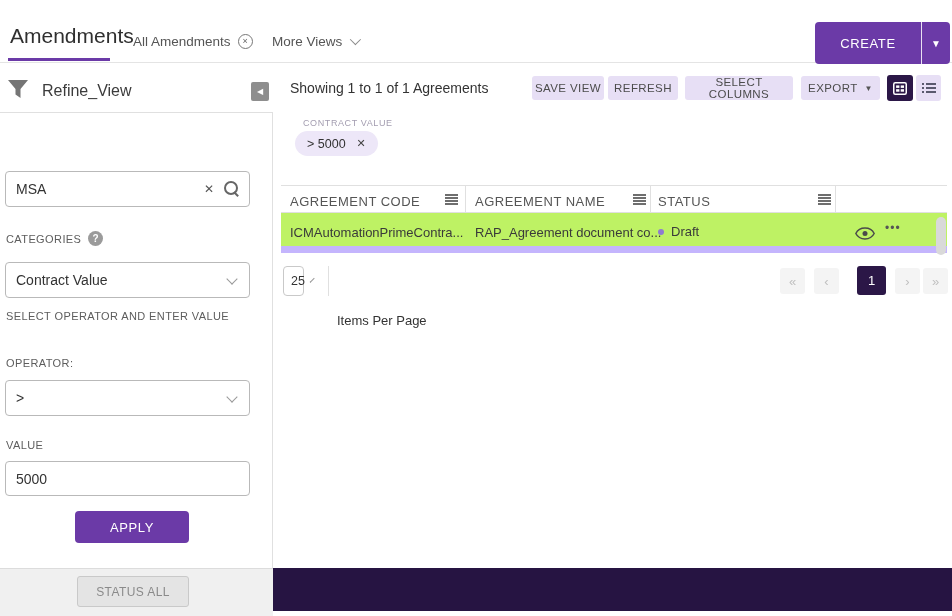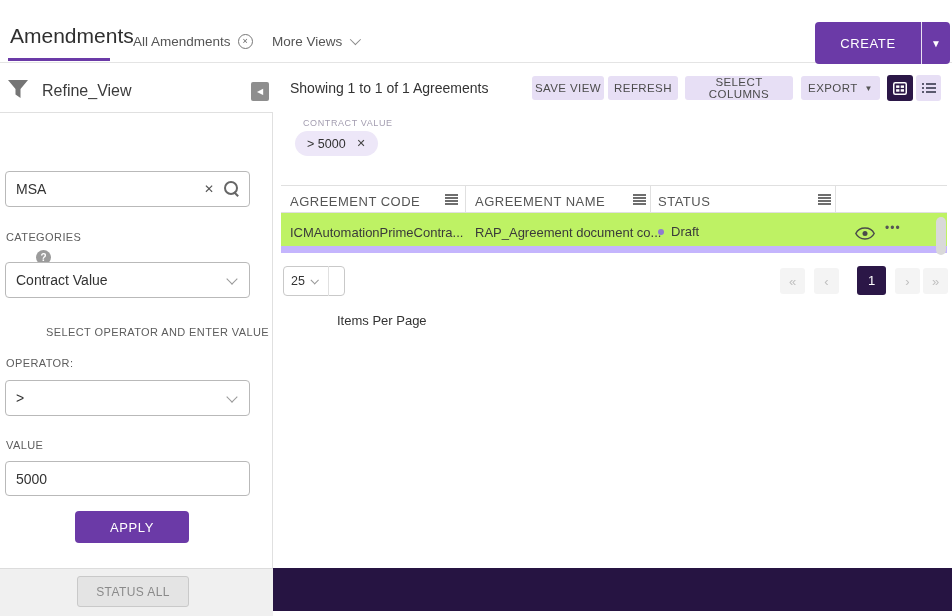--- a/index.html
+++ b/index.html
@@ -37,23 +37,23 @@
   .f-operator { top:380px; }
   .f-value { top:461px; height:35px; }
 
   .search-icons { position:absolute; right:8px; top:0; height:34px; display:flex; align-items:center; gap:10px; }
   .clear-x { font-size:12px; color:#555; cursor:pointer; }
   .mag { position:relative; width:17px; height:17px; cursor:pointer; }
   .mag::before { content:""; position:absolute; left:0; top:0; width:10px; height:10px; border:2px solid #666; border-radius:50%; }
   .mag::after { content:""; position:absolute; left:11px; top:10px; width:2.4px; height:6px; background:#666; transform:rotate(-45deg); }
 
   .sb-label { position:absolute; left:6px; font-size:11px; color:#5d5d5d; letter-spacing:0.4px; }
-  .lbl-categories { top:231px; display:flex; gap:7px; align-items:center;flex-direction:column; }
+  .lbl-categories { top:231px; display:flex; gap:7px; align-items:center; }
   .help-icon { width:15px; height:15px; border-radius:50%; background:#9b9b9b; color:#fff; font-size:10px; font-weight:bold; display:inline-flex; align-items:center; justify-content:center; }
-  .lbl-op-section { top:326px;margin-left:40px; }
+  .lbl-op-section { top:310px; }
   .lbl-operator { top:357px; }
   .lbl-value { top:439px; }
 
   .apply-btn { left:75px; top:511px; width:114px; height:32px; background:var(--accent,#6b3aa7); color:#fff; border:none; border-radius:4px; font-size:13px; letter-spacing:0.6px; display:flex; align-items:center; justify-content:center; cursor:pointer; font-family:inherit; }
   .sb-footer { left:0; top:568px; width:273px; height:48px; background:#f0f0f0; border-top:1px solid #dcdcdc; }
   .clearall-btn { left:77px; top:576px; width:112px; height:31px; background:#e4e4e4; border:1px solid #c9c9c9; border-radius:3px; color:#8a8a8a; font-size:12px; letter-spacing:0.4px; display:flex; align-items:center; justify-content:center; cursor:pointer; font-family:inherit; }
 
   
   .showing { left:290px; top:80px; font-size:14px; color:#333; }
   .btn-light { position:absolute; top:76px; height:24px; background:var(--light-purple,#e7dff5); border:none; border-radius:3px; color:#4c4c4c; font-size:11.5px; letter-spacing:0.4px; display:flex; align-items:center; justify-content:center; gap:7px; cursor:pointer; font-family:inherit; }
@@ -84,21 +84,21 @@
 
   .trow { left:281px; top:213px; width:666px; height:40px; border-bottom:7px solid #c4b5fd; background:#bef264; cursor:pointer; }
   .td { position:absolute; top:12px; font-size:13px; color:#3a3a3a; white-space:nowrap; }
   .td1 { left:9px; } .td2 { left:194px; } .td3 { left:377px; display:flex; align-items:center; gap:7px; top:11px; }
   .dot { width:6px; height:6px; border-radius:50%; background:var(--draft-dot,#8f7cd1); }
   .eye { position:absolute; left:574px; top:13px; cursor:pointer; }
   .row-ellipsis { position:absolute; left:604px; top:8px; font-size:12px; color:#555; letter-spacing:1px; cursor:pointer; }
   .scroll-thumb { left:936px; top:217px; width:10px; height:38px; background:#d9d9d9; border-radius:5px; cursor:pointer; }
 
   
-  .ipp-select { left:283px; top:266px; width:62px; height:30px; border:1px solid #c9c9c9; border-radius:4px; background:#fff; display:flex; align-items:center; padding-left:7px; gap:6px; font-size:12.5px; color:#333; cursor:pointer; }
+  .ipp-select { left:283px; top:266px; width:21px; height:30px; border:1px solid #c9c9c9; border-radius:4px; background:#fff; display:flex; align-items:center; padding-left:7px; gap:6px; font-size:12.5px; color:#333; cursor:pointer; }
   .ipp-chev { width:6px; height:6px; border-right:1.5px solid #999; border-bottom:1.5px solid #999; transform:rotate(45deg) translateY(-1px); }
   .ipp-div { left:328px; top:266px; width:1px; height:30px; background:#e0e0e0; }
   .ipp-label { left:337px; top:273px; font-size:13px; color:#333;margin-top:40px; }
   .pg { position:absolute; top:268px; width:25px; height:26px; background:#f4f4f4; border-radius:3px; color:#c0c0c0; font-size:13px; display:flex; align-items:center; justify-content:center; cursor:pointer; }
   .pg-first { left:780px; } .pg-prev { left:814px; } .pg-next { left:895px; } .pg-last { left:923px; }
   .pg-current { left:857px; top:266px; width:29px; height:29px; background:var(--dark-purple,#2b1747); color:#fff; font-size:13px; border-radius:3px; display:flex; align-items:center; justify-content:center; }
 
   .main-footer { left:273px; top:568px; width:679px; height:43px; background:var(--footer-bar,#261442); }
 </style>
 </head>

